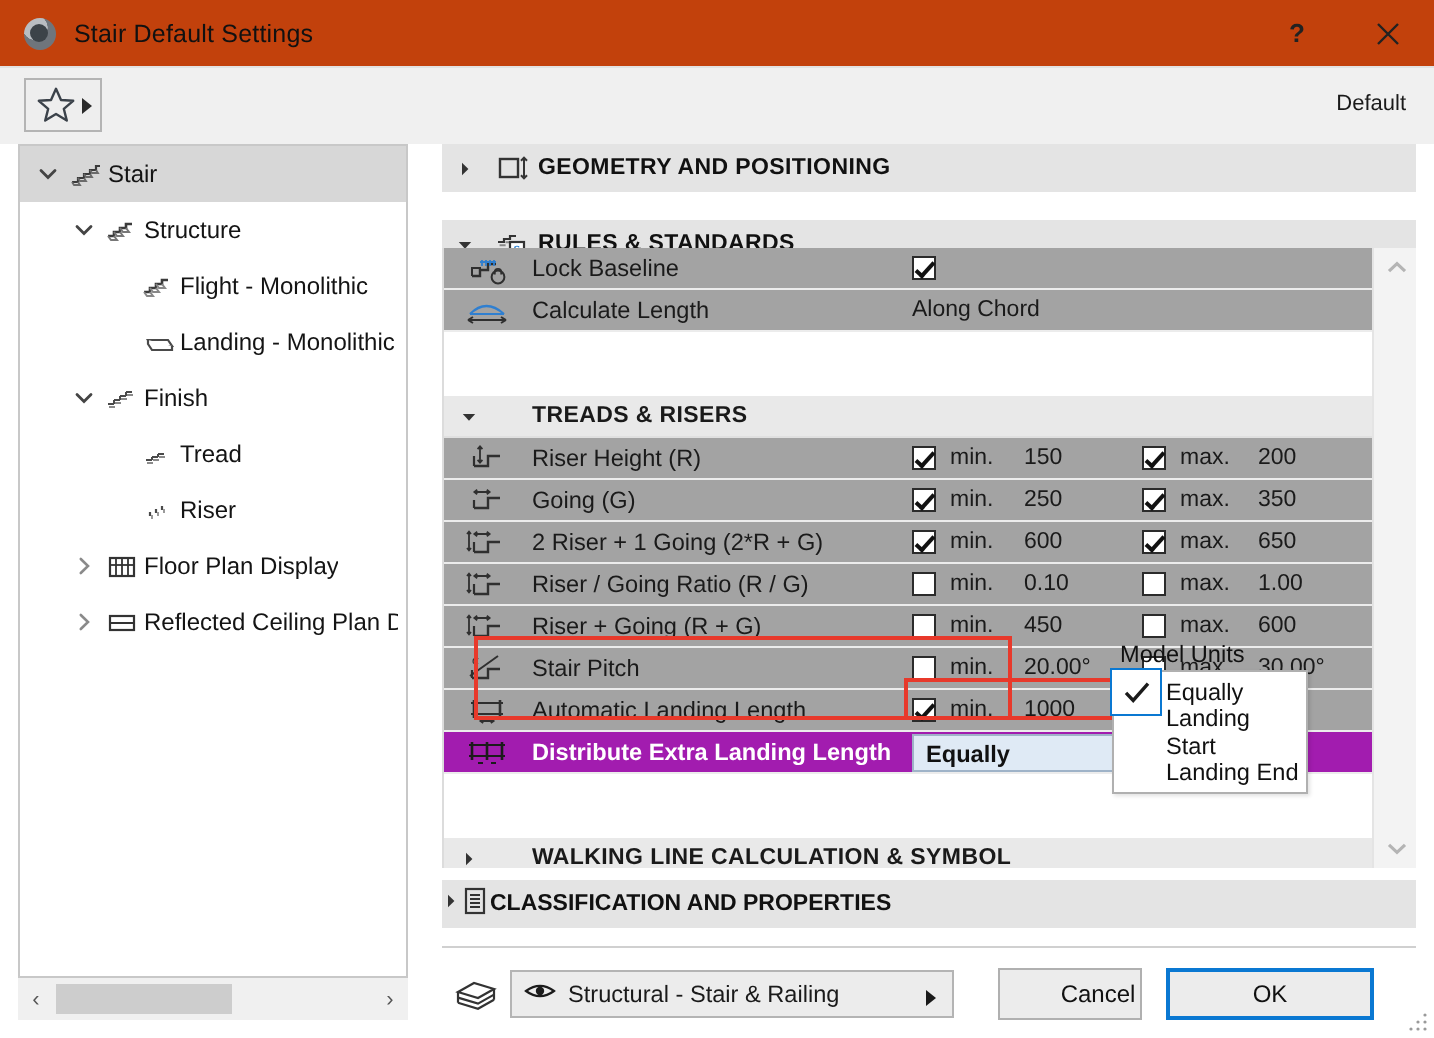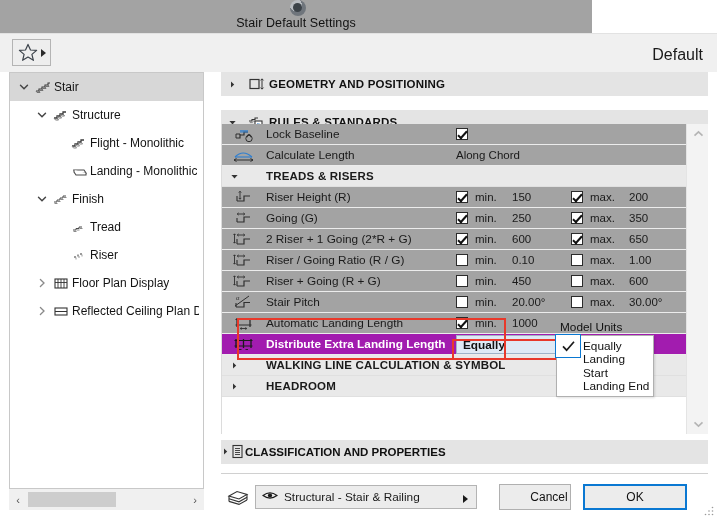--- a/index.html
+++ b/index.html
@@ -9,22 +9,22 @@
     font-family:"Liberation Sans", sans-serif;
     font-size:12px;
     color:#1a1a1a;
     background:#ffffff;
     overflow:hidden;
     position:relative;
   }
 
   
   #titlebar{
-    position:absolute; left:0; top:0; width:592px; height:33px;
-    background:#a3a3a3; display:flex; align-items:center;flex-direction:column;
+    position:absolute; left:0; top:0; width:717px; height:33px;
+    background:#c2410c; display:flex; align-items:center;
   }
   #app-icon{
     width:16px; height:16px; margin-left:12px; margin-right:9px;
     border-radius:50%;
     background:radial-gradient(circle at 35% 30%, #b9bdc2 0 40%, #6f757c 41% 100%);
     position:relative; flex:none;
   }
   #app-icon:after{
     content:""; position:absolute; left:3px; top:3px; width:9px; height:9px;
     border-radius:50%; background:#3c4349;
@@ -47,21 +47,21 @@
     position:absolute; left:12px; top:5px; width:39px; height:27px;
     background:#eeeeee; border:1px solid #b4b4b4;
     display:flex; align-items:center; justify-content:center; gap:3px;
   }
   #fav-btn .star{ display:block; }
   #fav-btn .tri{
     width:0;height:0;border-left:5px solid #2b2b2b;
     border-top:4px solid transparent;border-bottom:4px solid transparent;
   }
   #default-label{
-    position:absolute; right:14px; top:12px; font-size:16px; color:#1a1a1a;
+    position:absolute; right:14px; top:12px; font-size:11px; color:#1a1a1a;
   }
 
   
   #tree-panel{
     position:absolute; left:9px; top:72px; width:195px; height:417px;
     background:#ffffff; border:1px solid #c8c8c8;
     overflow:hidden;
   }
   .tnode{
     height:28px; display:flex; align-items:center; cursor:default;
@@ -116,21 +116,21 @@
     position:absolute; left:0; width:22px; height:20px;
     display:flex;align-items:center;justify-content:center;
   }
   #vsb .vs-up{ top:0 } #vsb .vs-dn{ bottom:0 }
 
   .row{
     height:21px; display:flex; align-items:center; position:relative;
     border-bottom:1px solid #ececec; background:#a3a3a3;
   }
   .row.sel{ background:#a21caf; color:#fff;font-weight:bold; }
-  .row.sub{ background:#e9e9e9; border-bottom:1px solid #e0e0e0; font-weight:bold; }
+  .row.sub{ background:#e9e9e9; border-bottom:1px solid #e0e0e0; font-weight:bold;margin-top:32px; }
   .r-icon{ width:44px; flex:none; display:flex; align-items:center; justify-content:center; }
   .r-label{ flex:none; width:190px; font-size:11.8px; }
   .row.sub .r-label{ font-size:11.5px; letter-spacing:.2px; }
   .r-sub-tw{ width:24px; flex:none; display:flex; align-items:center; justify-content:center;}
 
   .cbcell{ position:absolute; display:flex; align-items:center; gap:7px; }
   .cb{
     width:12px; height:12px; border:1px solid #2b2b2b; background:#fff;
     position:relative; flex:none;
   }

